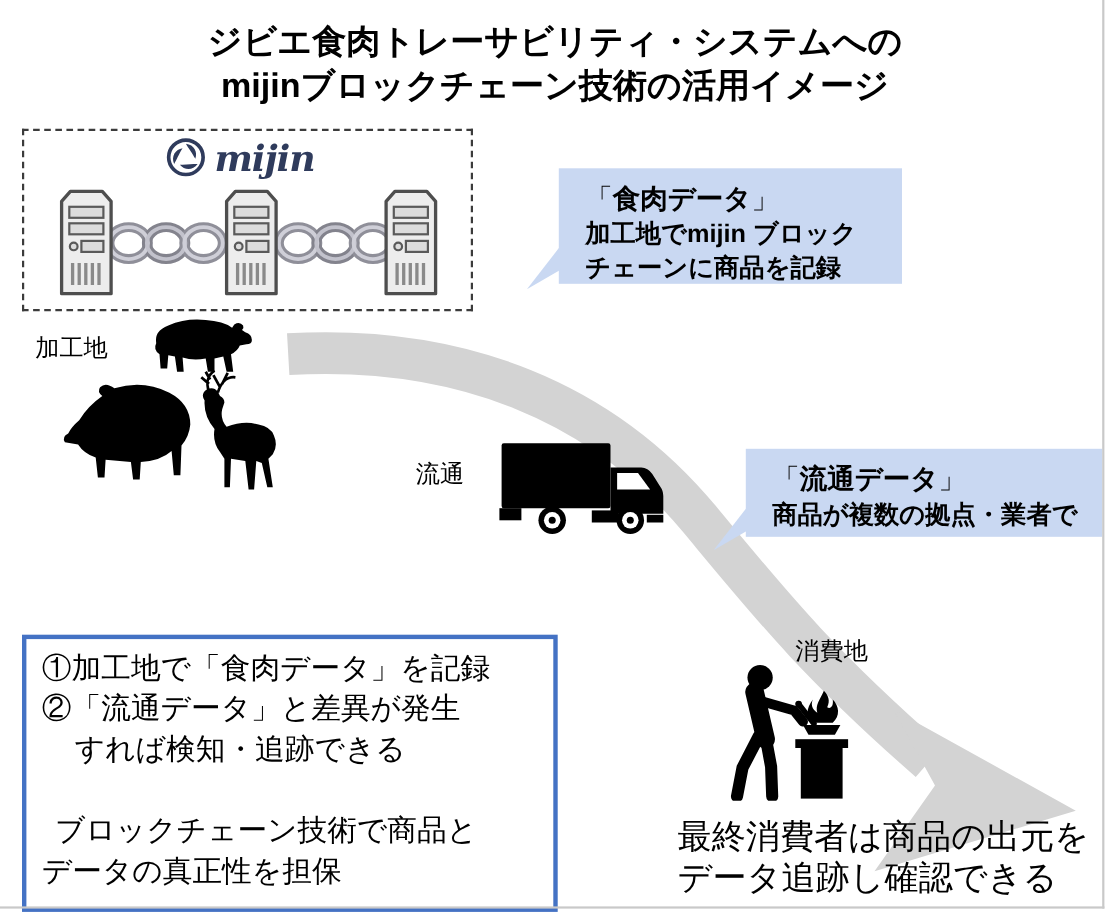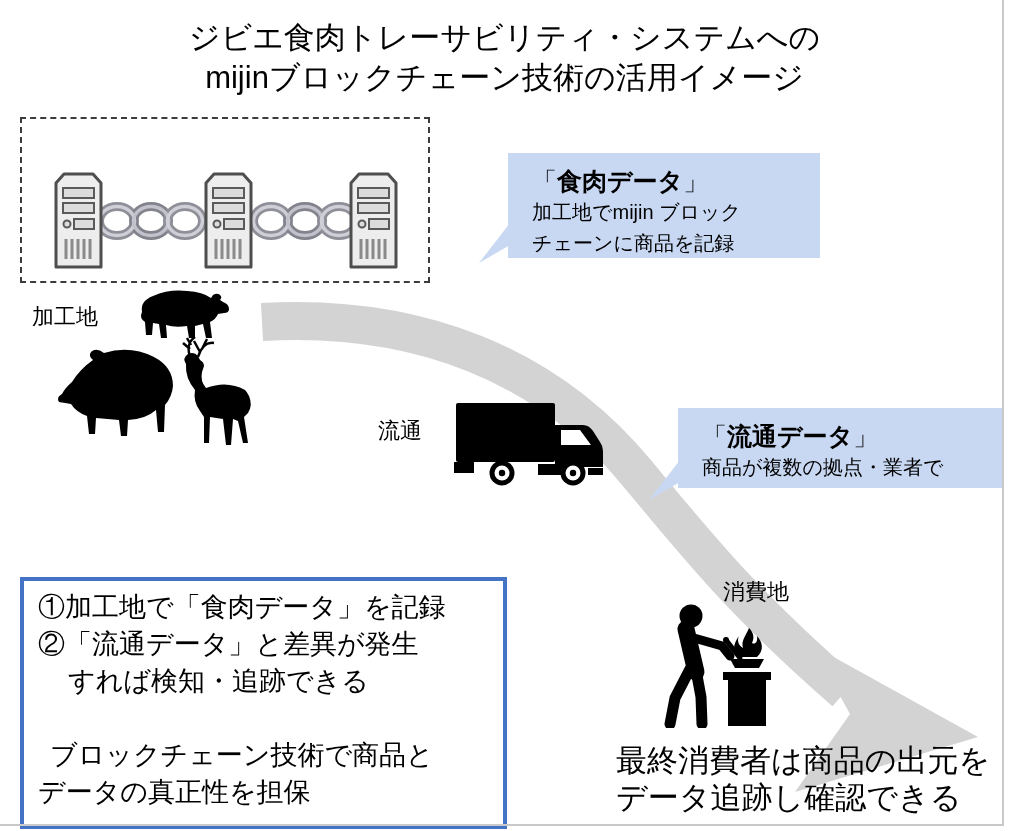--- a/index.html
+++ b/index.html
@@ -3,21 +3,21 @@
 <meta charset="utf-8">
 <style>
   html,body{margin:0;padding:0;background:#fff;}
   body{font-family:"Liberation Sans", sans-serif;color:#000;}
   .canvas{position:relative;width:1009px;height:831px;background:#fff;overflow:hidden;}
   .abs{position:absolute;}
 
   .slide-edge{left:0;top:0;width:1002px;height:824px;border-right:2px solid #c9c9c9;
               border-bottom:2px solid #c9c9c9;z-index:10;pointer-events:none;}
 
-  .title{left:0;right:0;top:18px;text-align:center;font-weight:normal;
+  .title{left:0;right:0;top:18px;text-align:center;font-weight:bold;
          font-size:31px;line-height:40px;z-index:4;}
 
   .flow-arrow{left:0;top:0;z-index:1;}
 
   .dashed-box{left:20px;top:117px;width:406px;height:162px;border:2px dashed #3c3c3c;
               background:#fff;z-index:2;}
   .logo-row{left:150px;top:124px;display:flex;align-items:center;gap:7px;z-index:4;}
   .logo-text{font-family:"DejaVu Serif", serif;font-style:italic;font-weight:bold;
              font-size:33px;letter-spacing:-1px;color:var(--logo-navy,#2f3b5c);line-height:1;}
 
@@ -27,21 +27,21 @@
   .stage-label{font-size:22px;z-index:4;white-space:nowrap;}
 
   .callout{background:var(--callout-bg,#c9d8f2);z-index:5;}
   .callout .pointer{position:absolute;left:-29px;width:31px;height:40px;
       background:var(--callout-bg,#c9d8f2);clip-path:polygon(100% 0,0 100%,100% 55%);}
   .callout-meat{left:508px;top:153px;width:312px;height:105px;padding:0;}
   .callout-dist{left:678px;top:408px;width:324px;height:80px;}
   .callout-inner{padding:12px 8px 0 24px;}
   .callout-heading{font-size:25px;line-height:32px;}
   .callout-heading .hd-name{font-weight:bold;}
-  .callout-body{font-size:20px;line-height:31px;}
+  .callout-body{font-size:23px;line-height:31px;font-weight:bold;}
 
   .summary-box{left:20px;top:577px;width:465px;height:225px;border:4px solid var(--summary-border,#4472c4);
                background:#fff;z-index:5;padding:8px 0 11px 14px;font-size:27px;line-height:37px;}
   .summary-box .indent1{padding-left:30px;}
   .summary-box .spacer{height:37px;}
   .summary-box .indent2{padding-left:12px;}
 
   .consumer-note{left:616px;top:742px;font-size:31px;line-height:37px;z-index:4;white-space:nowrap;}
 
   .animal,.truck,.cook{z-index:3;}
@@ -56,20 +56,31 @@
     <polygon points="812,645 978,737 795,792 850,714" fill="var(--arrow,#d3d3d3)"></polygon>
   </svg>
 
   <div class="abs title">
     <div>ジビエ食肉トレーサビリティ・システムへの</div>
     <div>mijinブロックチェーン技術の活用イメージ</div>
   </div>
 
   <div class="abs dashed-box"></div>
 
+  <div class="abs logo-row">
+    <svg width="38" height="38" viewBox="0 0 40 40">
+      <circle cx="20" cy="20" r="16.5" fill="none" stroke="var(--logo-navy,#2f3b5c)" stroke-width="3.5"></circle>
+      <g fill="var(--logo-navy,#2f3b5c)">
+        <path d="M20 7 C28 8 31.5 15 29 21.5 C25.5 15 22.5 11.5 20 7 Z"></path>
+        <path d="M20 7 C28 8 31.5 15 29 21.5 C25.5 15 22.5 11.5 20 7 Z" transform="rotate(120 20 20)"></path>
+        <path d="M20 7 C28 8 31.5 15 29 21.5 C25.5 15 22.5 11.5 20 7 Z" transform="rotate(240 20 20)"></path>
+      </g>
+    </svg>
+    <span class="logo-text">mijin</span>
+  </div>
 
   <svg class="abs chain" style="left:98px;top:199px;" width="107" height="44" viewBox="0 0 107 44">
     <g fill="none">
       <ellipse cx="19" cy="22" rx="17.5" ry="14.5" stroke="#8f8f99" stroke-width="9"></ellipse>
       <ellipse cx="53" cy="22" rx="17.5" ry="14.5" stroke="#83838d" stroke-width="9"></ellipse>
       <ellipse cx="87" cy="22" rx="17.5" ry="14.5" stroke="#8f8f99" stroke-width="9"></ellipse>
       <ellipse cx="19" cy="22" rx="17.5" ry="14.5" stroke="#cfcfd8" stroke-width="3.5"></ellipse>
       <ellipse cx="53" cy="22" rx="17.5" ry="14.5" stroke="#c2c2cc" stroke-width="3.5"></ellipse>
       <ellipse cx="87" cy="22" rx="17.5" ry="14.5" stroke="#cfcfd8" stroke-width="3.5"></ellipse>
     </g>

